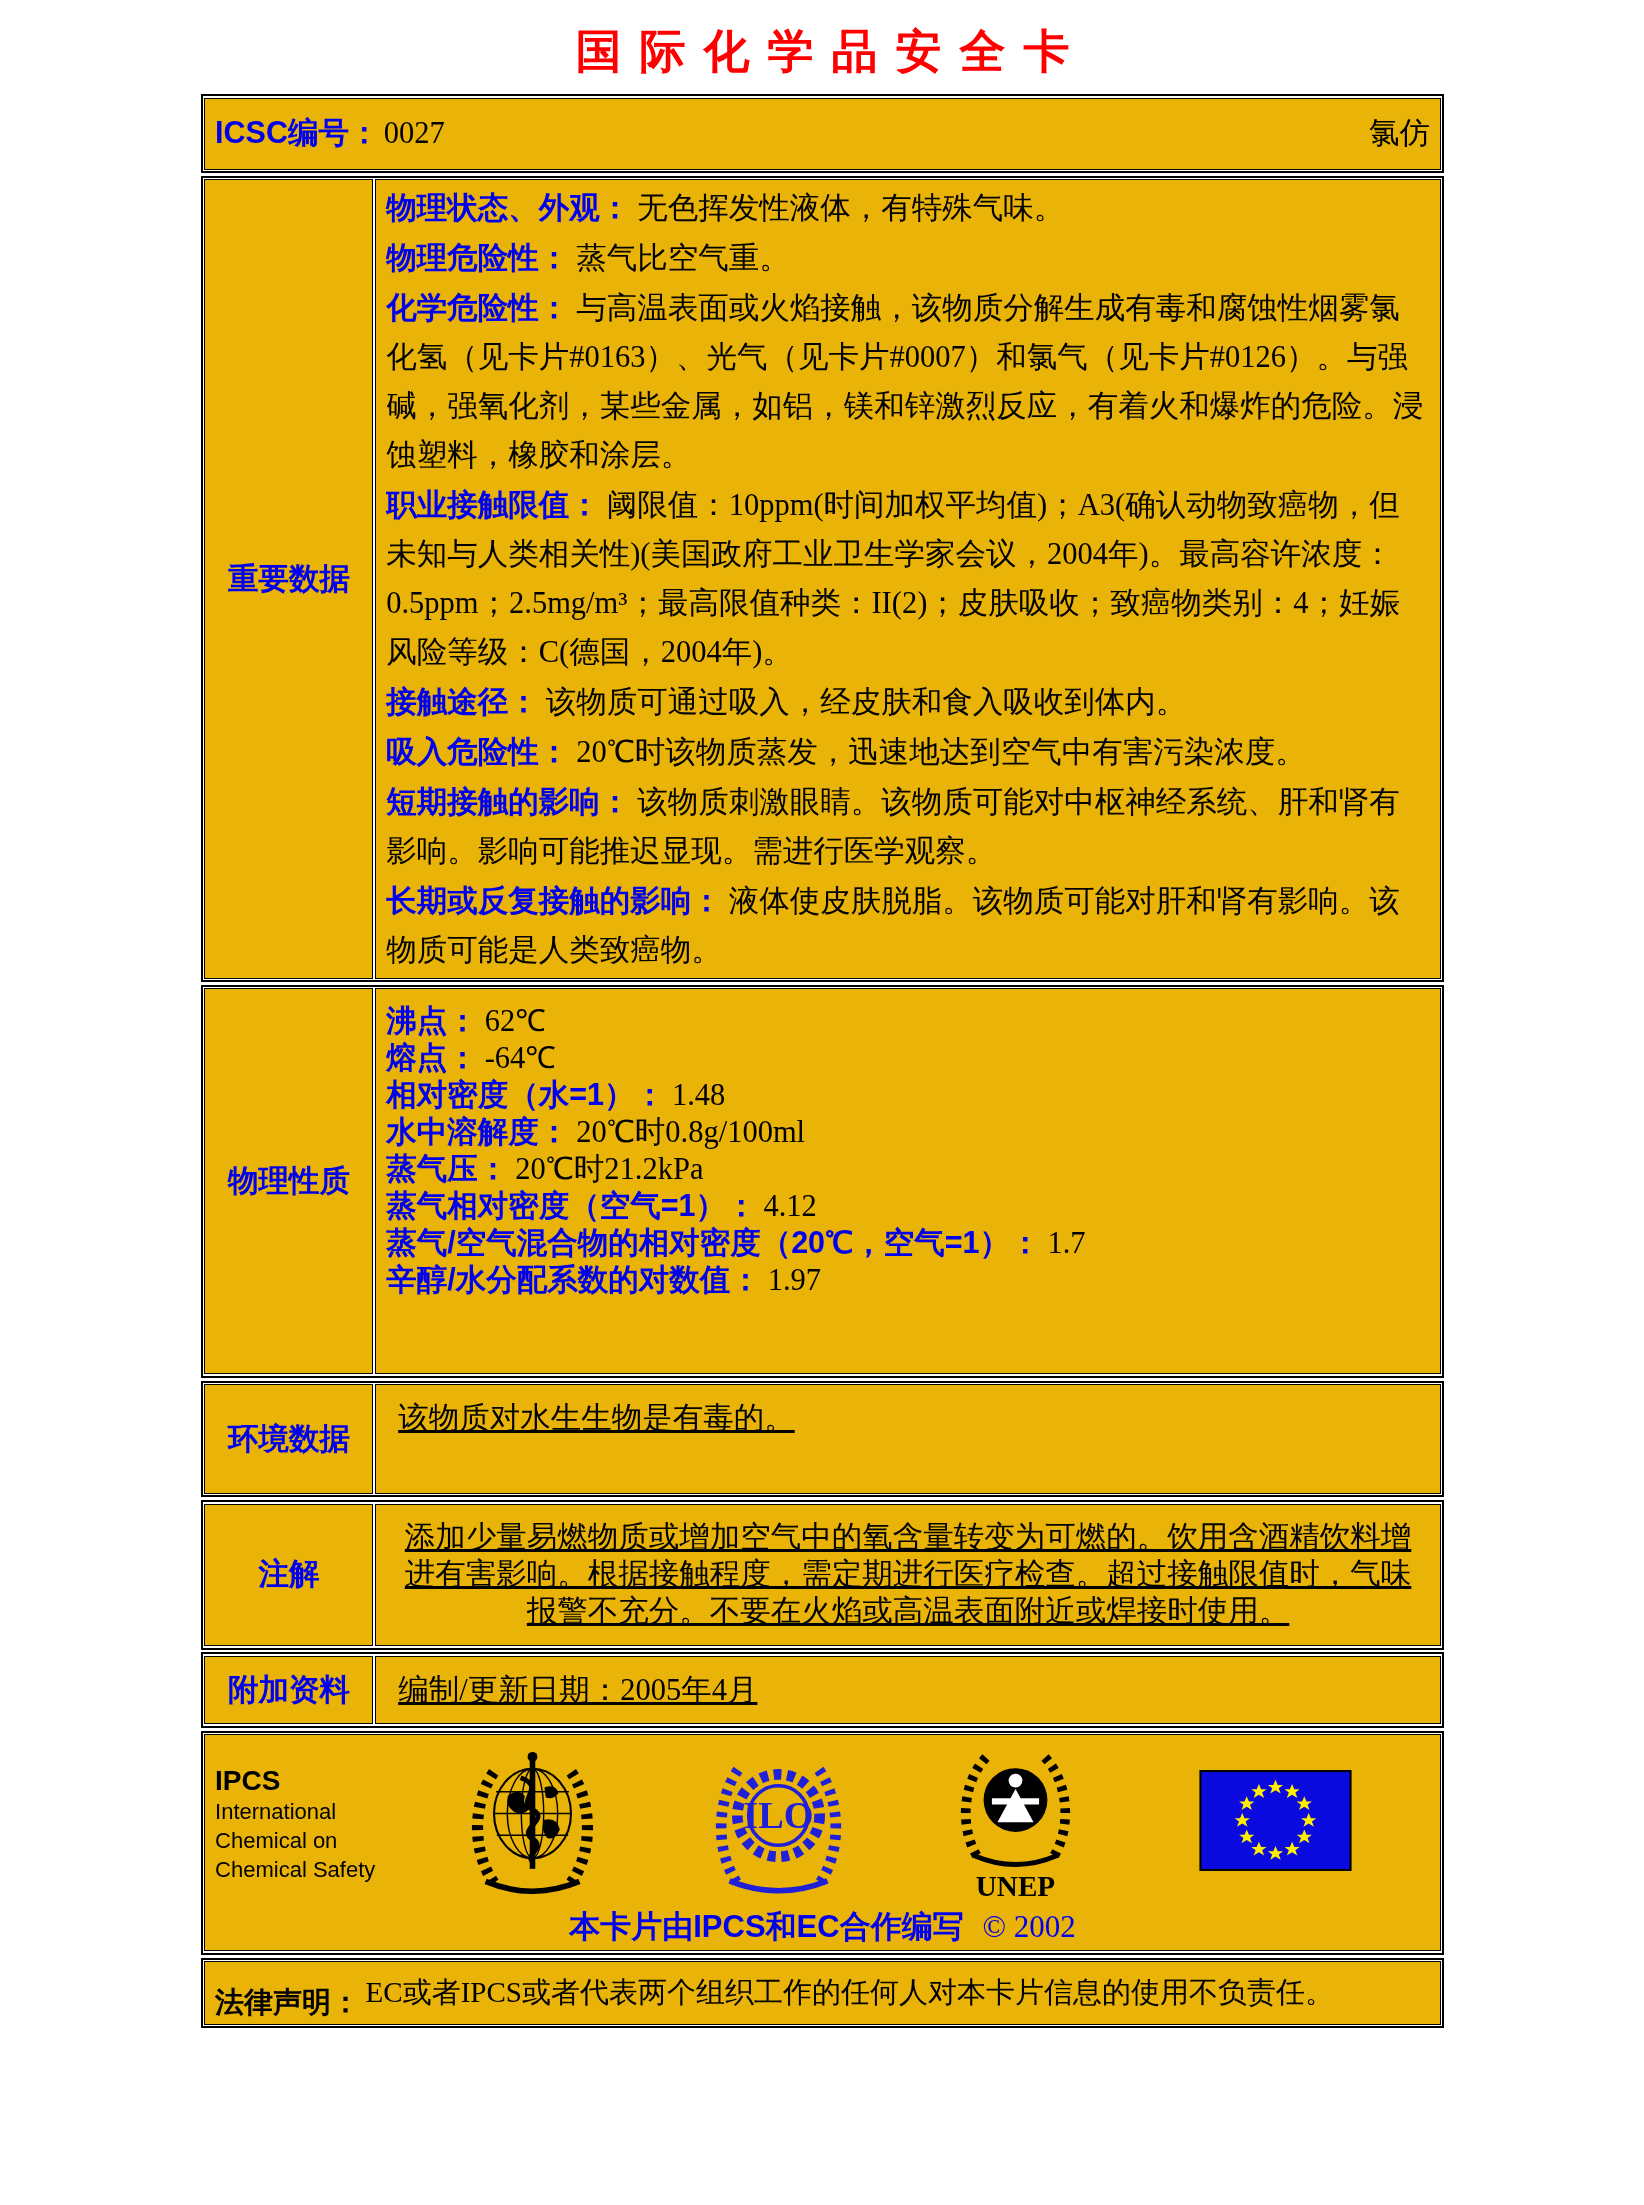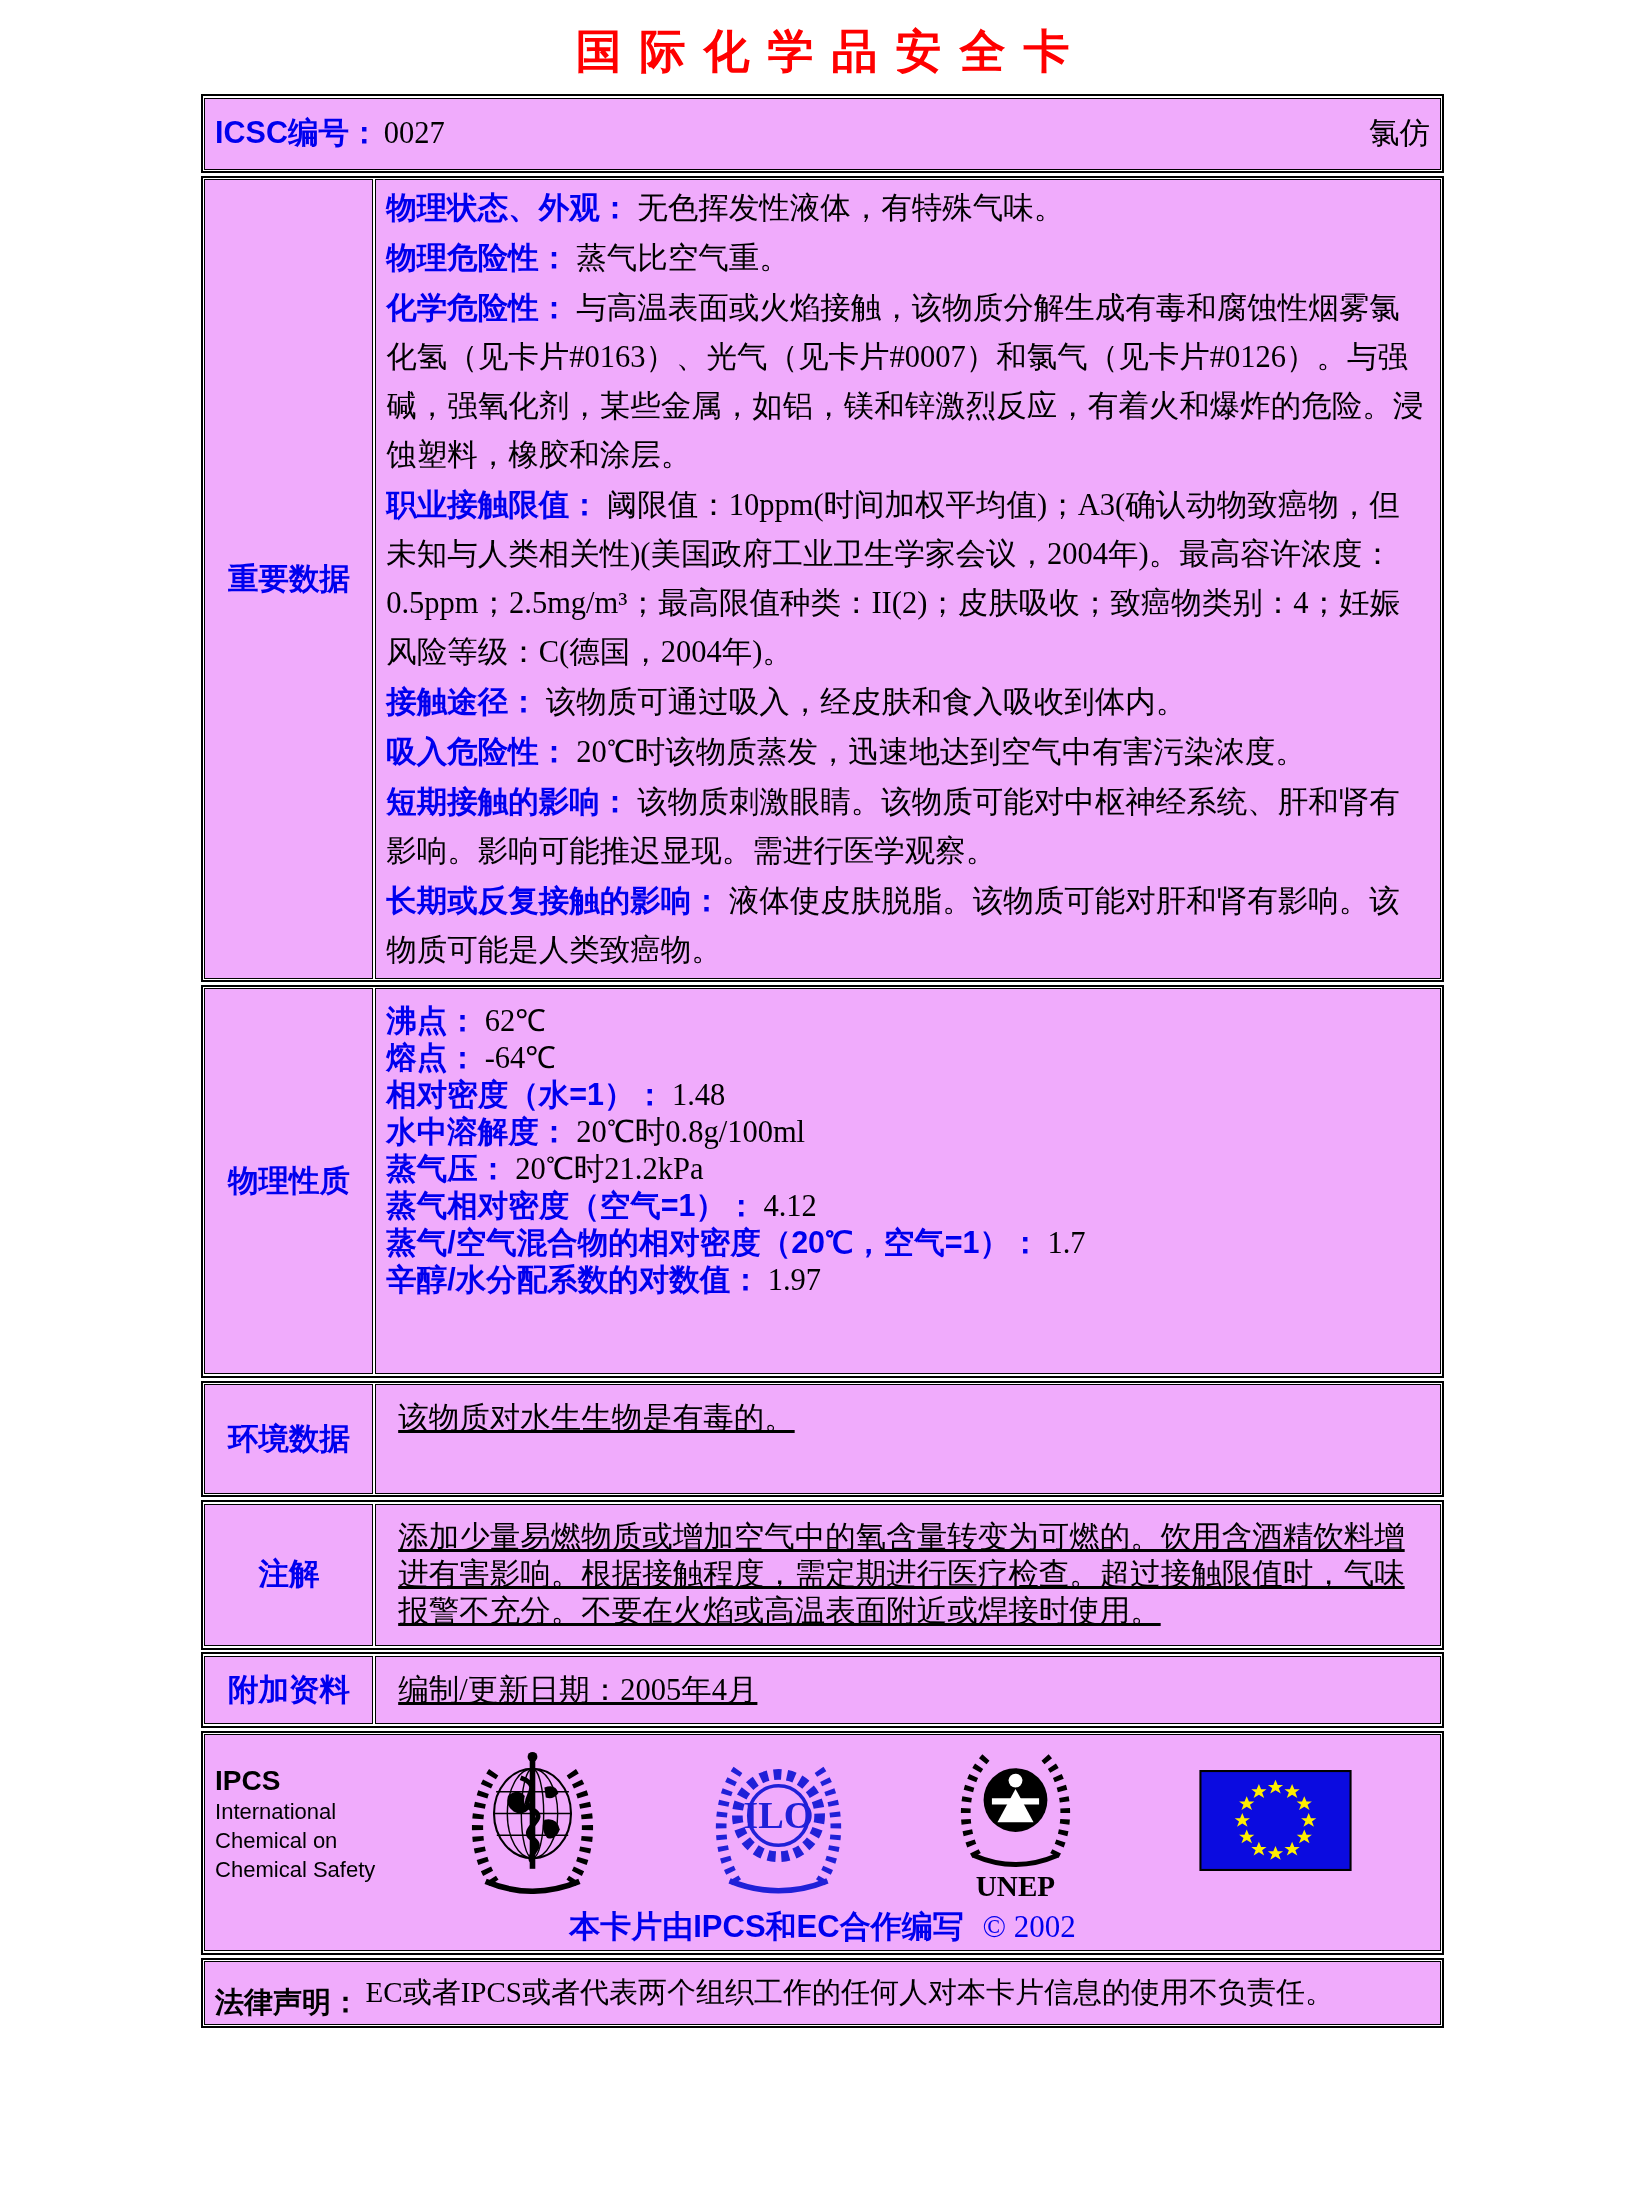--- a/index.html
+++ b/index.html
@@ -9,21 +9,21 @@
     padding-top:21px; height:58px;
     text-align:center; color:#ff0000; font-weight:bold;
     font-size:46px; letter-spacing:18px; text-indent:18px;
     font-family:"Liberation Sans", sans-serif;
   }
 
   .card { width:1243px; margin:15.3px auto 0 auto; }
 
   .section { border:2.1px solid #000; padding:1.4px; margin-bottom:2.8px; background:#fff; box-sizing:border-box; }
   .sec-flex { display:flex; gap:2.1px; align-items:stretch; }
-  .cell { border:1.4px solid #000; box-sizing:border-box; background:#f0abfc; }
+  .cell { border:1.4px solid #000; box-sizing:border-box; background:#eab308; }
 
   .label-cell {
     flex:0 0 169px; width:169px;
     display:flex; align-items:center; justify-content:center;
     color:#0000ee; font-family:"Liberation Sans", sans-serif;
     font-weight:bold; font-size:30.5px; text-align:right;
   }
   .content-cell { flex:1 1 auto; padding:2.8px 9.7px; font-size:30.5px; }
 
   .header-cell {
@@ -39,21 +39,21 @@
     color:#0000ee; font-weight:bold;
     font-family:"Liberation Sans", sans-serif;
     margin-right:7px;
   }
   .imp-cell { min-height:788px; }
   .imp-cell p { margin:0; line-height:49px; }
   .phys-cell { min-height:386px; padding-top:12.5px; }
   .phys-cell p { margin:0; line-height:36px; }
   .env-cell { min-height:110px; }
   .env-cell p, .notes-cell p, .add-cell p { margin:12px; line-height:37px;text-decoration:underline; }
-  .notes-cell { min-height:107px; }
+  .notes-cell { min-height:107px;text-align:center; }
   .add-cell { min-height:37px; display:flex; align-items:center; }
 
   .logos-cell { width:100%; min-height:187px; padding:4.2px 9.7px 2.8px 9.7px; }
   .logo-row { display:flex; align-items:center; }
   .ipcs-block { width:177px; font-family:"Liberation Sans", sans-serif; padding-top:4.2px; }
   .ipcs-acronym { font-weight:bold; font-size:28px; line-height:33px; }
   .ipcs-line { font-size:22px; line-height:29px; }
   .logo { flex:0 0 auto; }
   .logo-who { margin-left:73px; }
   .logo-ilo { margin-left:111px; }

